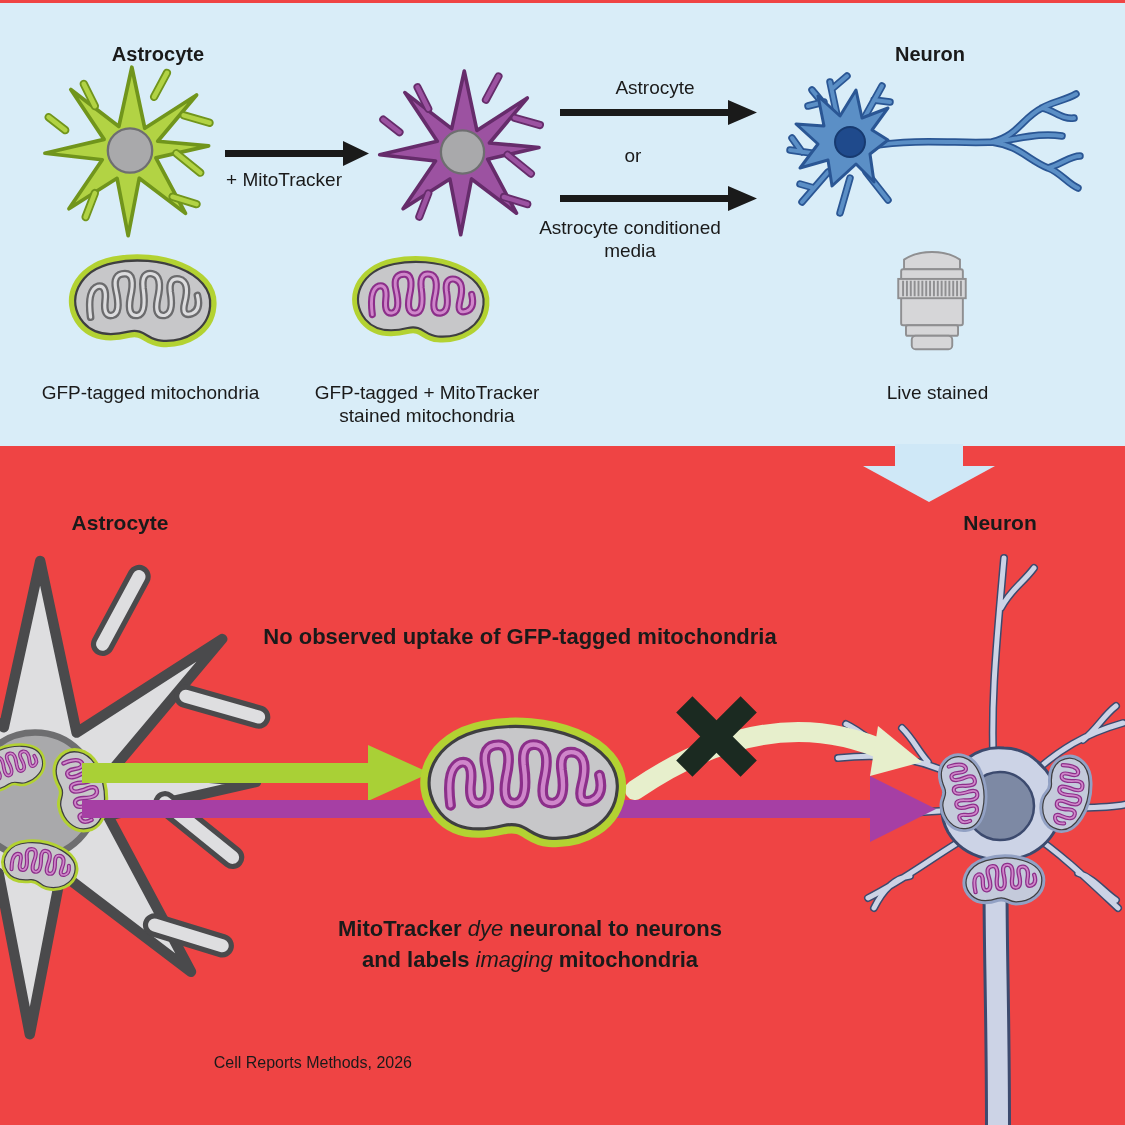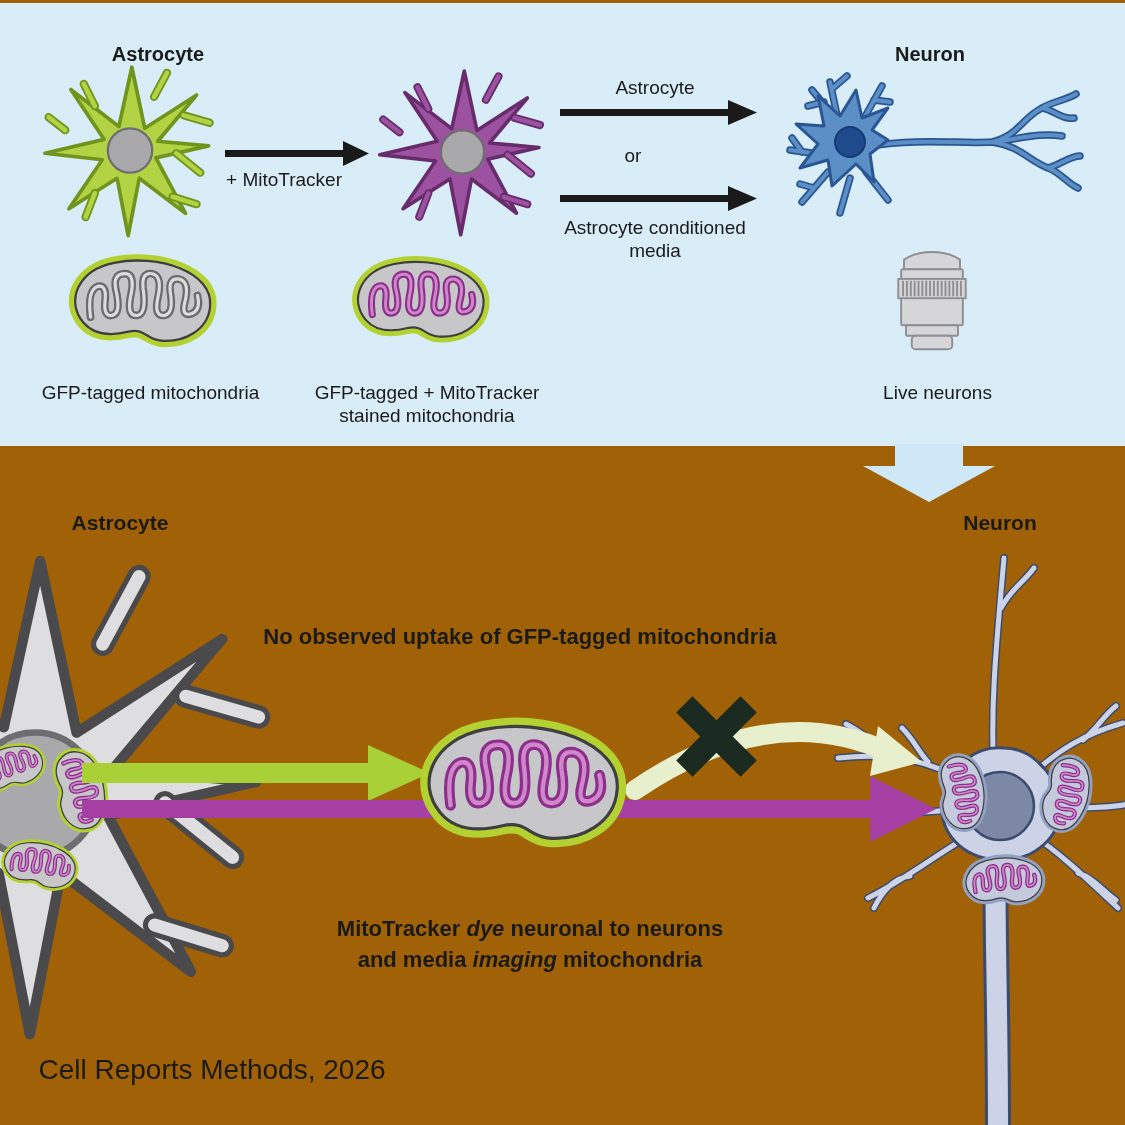--- a/index.html
+++ b/index.html
@@ -1,27 +1,27 @@
 <!DOCTYPE html>
 <html><head>
 <meta charset="utf-8">
 <style>
   html,body { margin:0; padding:0; background:#ffffff; }
   .canvas {
     position:relative; width:1125px; height:1125px; overflow:hidden;
-    background:#a16207; font-family:"Liberation Sans", sans-serif; color:#1a1a1a;
+    background:#ef4444; font-family:"Liberation Sans", sans-serif; color:#1a1a1a;
   }
   .abs { position:absolute; }
   .txt { position:absolute; text-align:center; line-height:1.22; }
   .b   { font-weight:bold; }
   .lbl-20 { font-size:20px; }
   .cap-19 { font-size:19px; }
   .lbl-21 { font-size:21px; }
   .stmt-22 { font-size:22px; }
-  .it { font-style:italic; font-weight:bold;margin-top:44px; }
+  .it { font-style:italic; font-weight:normal;margin-top:44px; }
 
   
   .top-panel { left:0; top:3px; width:1125px; height:443px; background:#d9edf8; }
 
   
   .astro-body { fill:var(--cb); stroke:var(--cl); stroke-width:4; stroke-linejoin:round; }
   .fork-under { fill:none; stroke:var(--cl); stroke-width:9; stroke-linecap:round; }
   .fork-over  { fill:none; stroke:var(--cb); stroke-width:5; stroke-linecap:round; }
   .astro-nucleus { fill:#a9a9ab; stroke:#6e6e70; stroke-width:2.5; }
   .astro-green  { --cb:#b2d344; --cl:#71951c; }
@@ -186,30 +186,30 @@
 
   <svg class="abs" style="left:664px;top:684px" width="105" height="105" viewBox="0 0 105 105">
     <rect x="7" y="41" width="91" height="23" fill="#1b2a21" transform="rotate(45 52.5 52.5)"></rect>
     <rect x="7" y="41" width="91" height="23" fill="#1b2a21" transform="rotate(-45 52.5 52.5)"></rect>
   </svg>
 
   <div class="txt b lbl-20" style="left:88px;top:42px;width:140px">Astrocyte</div>
   <div class="txt cap-19" style="left:209px;top:168px;width:150px">+ MitoTracker</div>
   <div class="txt cap-19" style="left:575px;top:76px;width:160px">Astrocyte</div>
   <div class="txt cap-19" style="left:583px;top:144px;width:100px">or</div>
-  <div class="txt cap-19" style="left:553px;top:216px;width:204px">Astrocyte conditioned media</div>
+  <div class="txt cap-19" style="left:528px;top:216px;width:204px">Astrocyte conditioned media</div>
   <div class="txt b lbl-20" style="left:860px;top:42px;width:140px">Neuron</div>
   <div class="txt cap-19" style="left:302px;top:381px;width:250px">GFP-tagged + MitoTracker stained mitochondria</div>
   <div class="txt cap-19" style="left:28px;top:381px;width:245px">GFP-tagged mitochondria</div>
-  <div class="txt cap-19" style="left:855px;top:381px;width:165px">Live neurons</div>
+  <div class="txt cap-19" style="left:855px;top:381px;width:165px">Live stained</div>
 
   <div class="txt b lbl-21" style="left:55px;top:510px;width:130px">Astrocyte</div>
   <div class="txt b lbl-21" style="left:935px;top:510px;width:130px">Neuron</div>
   <div class="txt b stmt-22" style="left:205px;top:624px;width:630px">No observed uptake of GFP-tagged mitochondria</div>
 
   <div class="txt b stmt-22" style="left:255px;top:913px;width:550px;line-height:1.42">
     <span>MitoTracker </span><span class="it">dye</span><span> neuronal to neurons</span><br>
-    <span>and media </span><span class="it">imaging</span><span> mitochondria</span>
+    <span>and labels </span><span class="it">imaging</span><span> mitochondria</span>
   </div>
 
-  <div class="txt" style="left:12px;top:1053px;width:400px;text-align:center;font-size:28px">Cell Reports Methods, 2026</div>
+  <div class="txt" style="left:12px;top:1053px;width:400px;text-align:right;font-size:16px">Cell Reports Methods, 2026</div>
 
 </div>
 
 </body></html>

